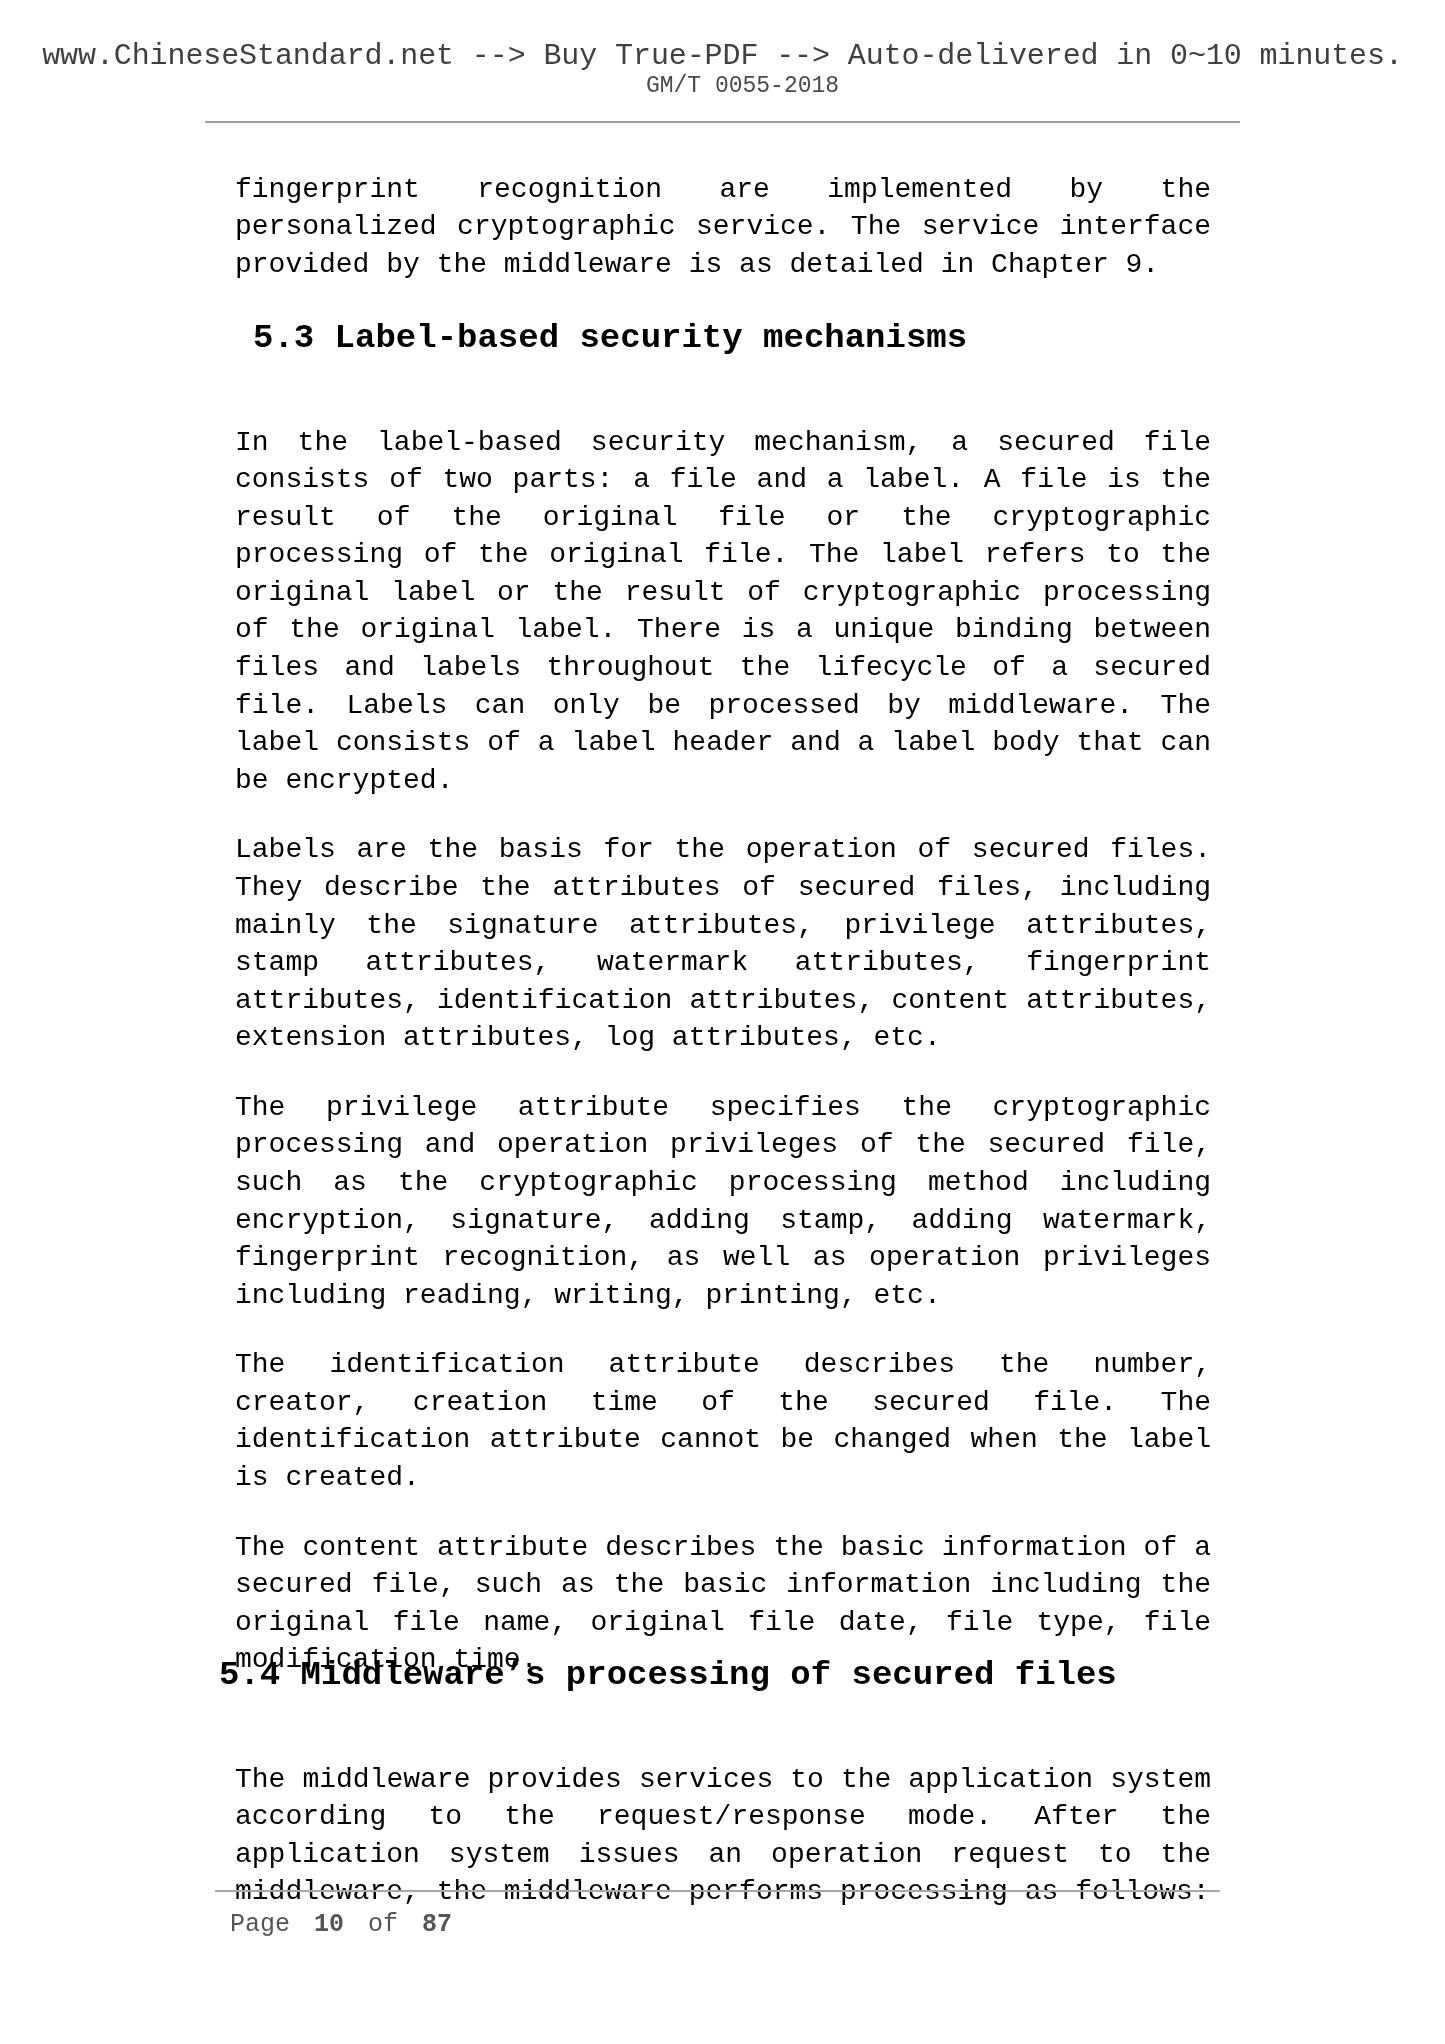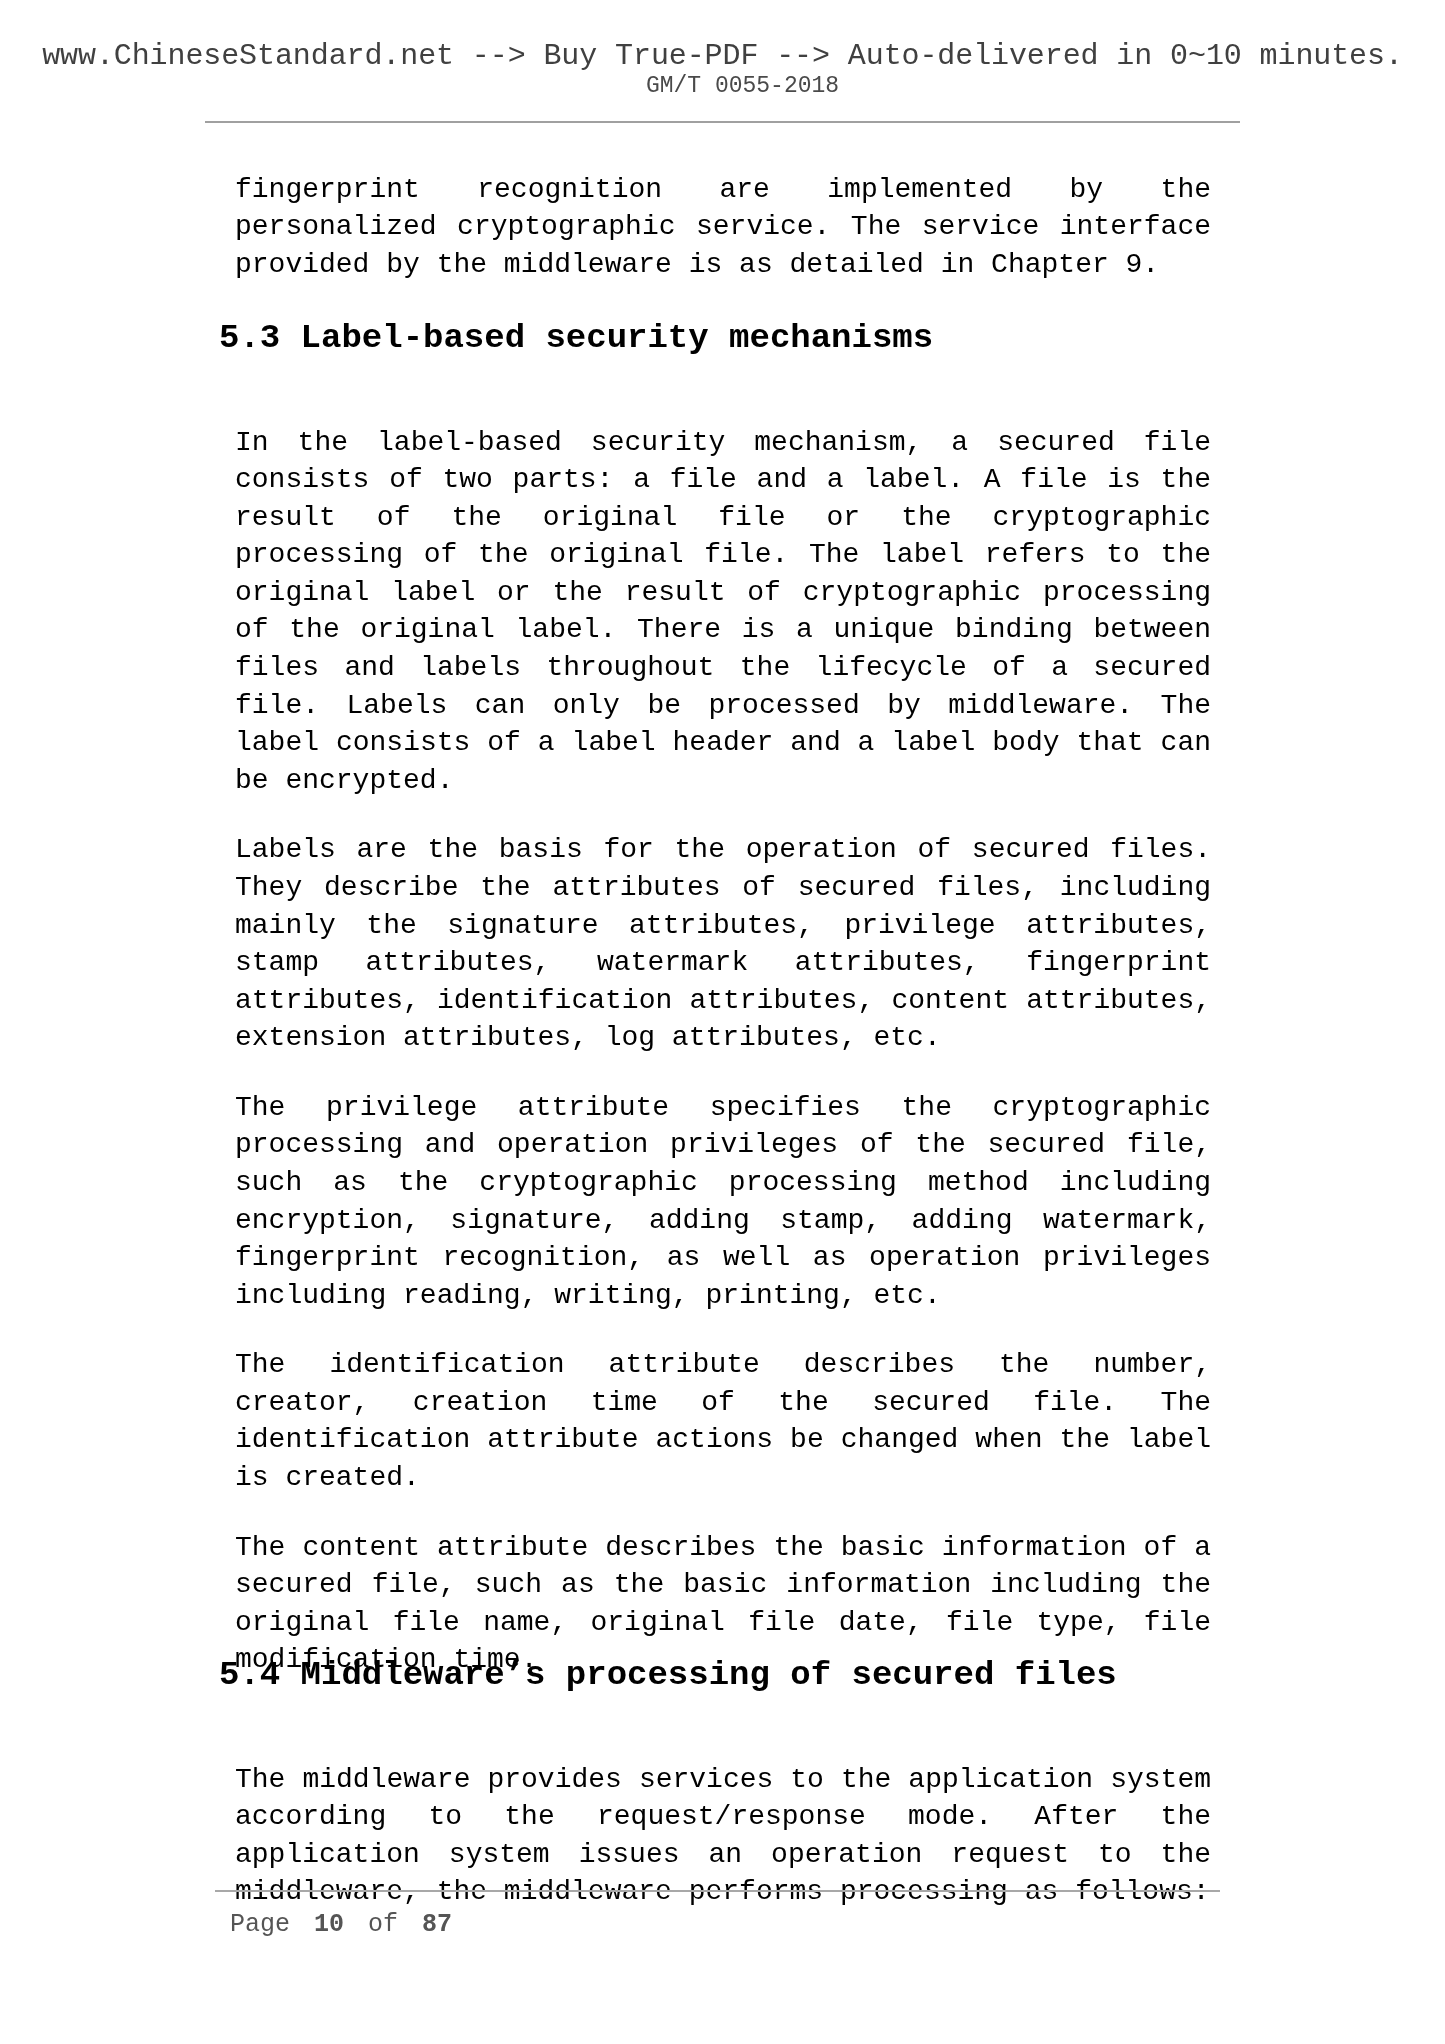--- a/index.html
+++ b/index.html
@@ -51,29 +51,29 @@
 <body>
 
 <div class="abs hdr-line1">www.ChineseStandard.net --&gt; Buy True-PDF --&gt; Auto-delivered in 0~10 minutes.</div>
 <div class="abs hdr-line2">GM/T 0055-2018</div>
 <div class="abs hdr-rule"></div>
 
 <div class="abs content" style="top:154.5px;">
   <p class="para">fingerprint recognition are implemented by the personalized cryptographic service. The service interface provided by the middleware is as detailed in Chapter 9.</p>
 </div>
 
-<div class="abs content" style="top:318px;">
+<div class="abs content" style="top:318px;margin-left:34px;">
   <h2 class="heading">5.3 Label-based security mechanisms</h2>
 </div>
 
 <div class="abs content flow" style="top:407.5px;">
   <p class="para">In the label-based security mechanism, a secured file consists of two parts: a file and a label. A file is the result of the original file or the cryptographic processing of the original file. The label refers to the original label or the result of cryptographic processing of the original label. There is a unique binding between files and labels throughout the lifecycle of a secured file. Labels can only be processed by middleware. The label consists of a label header and a label body that can be encrypted.</p>
   <p class="para">Labels are the basis for the operation of secured files. They describe the attributes of secured files, including mainly the signature attributes, privilege attributes, stamp attributes, watermark attributes, fingerprint attributes, identification attributes, content attributes, extension attributes, log attributes, etc.</p>
   <p class="para">The privilege attribute specifies the cryptographic processing and operation privileges of the secured file, such as the cryptographic processing method including encryption, signature, adding stamp, adding watermark, fingerprint recognition, as well as operation privileges including reading, writing, printing, etc.</p>
-  <p class="para">The identification attribute describes the number, creator, creation time of the secured file. The identification attribute actions be changed when the label is created.</p>
+  <p class="para">The identification attribute describes the number, creator, creation time of the secured file. The identification attribute cannot be changed when the label is created.</p>
   <p class="para">The content attribute describes the basic information of a secured file, such as the basic information including the original file name, original file date, file type, file modification time.</p>
 </div>
 
 <div class="abs content" style="top:1655px;">
   <h2 class="heading">5.4 Middleware’s processing of secured files</h2>
 </div>
 
 <div class="abs content" style="top:1744.5px;">
   <p class="para">The middleware provides services to the application system according to the request/response mode. After the application system issues an operation request to the middleware, the middleware performs processing as follows:</p>
 </div>

